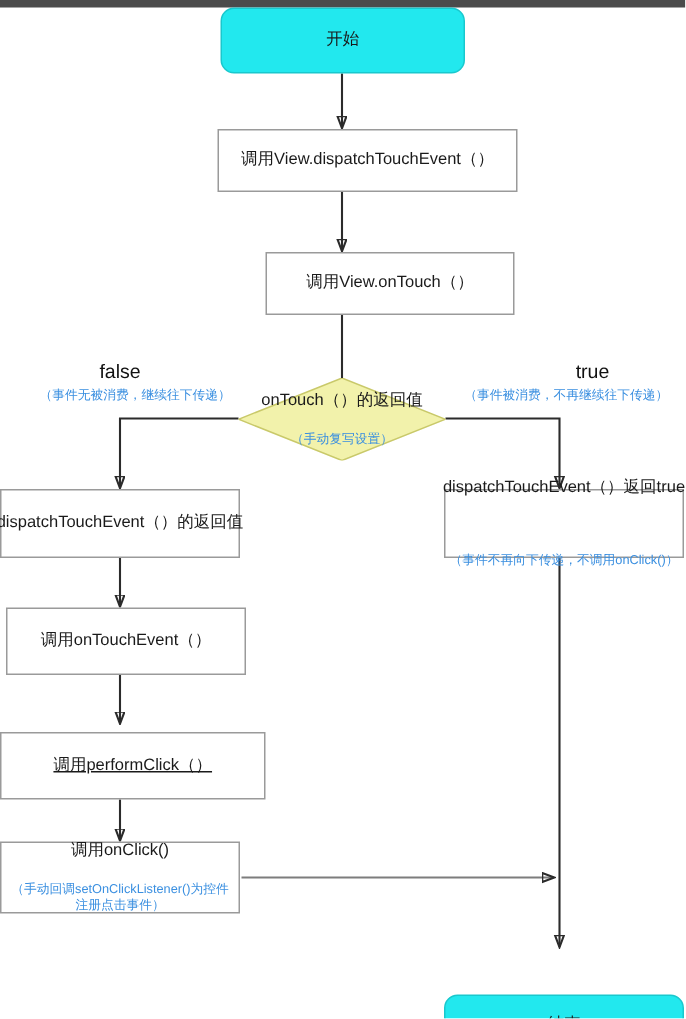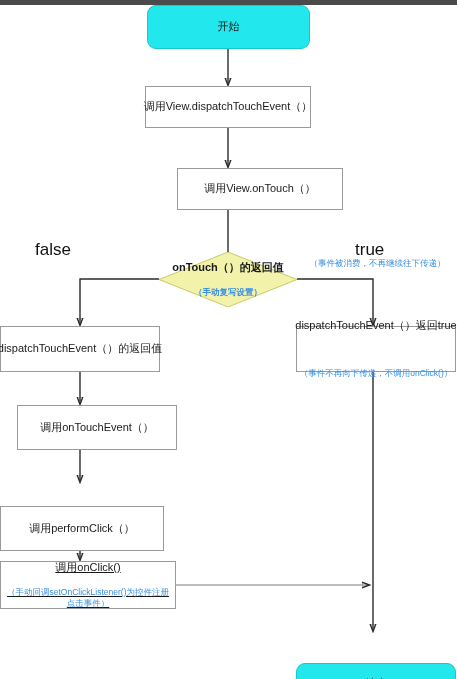--- a/index.html
+++ b/index.html
@@ -48,21 +48,20 @@
     border: 1px solid #9a9a9a;
     color: #1a1a1a;
     font-size: 11px;
   }
   .decision {
     
     background: #f2f2ab;
     border: 0;
     color: #1a1a1a;
     font-size: 11px;
-    font-weight: bold;
   }
   .diamond-shape {
     position: absolute;
     left: 0;
     top: 0;
     width: 100%;
     height: 100%;
   }
   .node .maintext {
     position: relative;
@@ -77,23 +76,23 @@
     line-height: 1.3;
     margin-top: 12px;
   }
   .node .subtext.wrap {
     white-space: normal;
     padding: 0 6px;
   }
   
   .edge-label {
     position: absolute;
-    font-size: 17px;
+    font-size: 13px;
     color: #111;
-    text-align: left;
+    text-align: center;
     white-space: nowrap;
   }
   .edge-note {
     position: absolute;
     font-size: 8.5px;
     color: #3a8fe0;
     text-align: center;
     white-space: nowrap;
   }
   
@@ -148,59 +147,60 @@
 
     <path class="gray" d="M161,585 L369,585" marker-end="url(#arrowGray)"></path>
 
     <line x1="373" y1="372" x2="373" y2="631" marker-end="url(#arrowBlack)"></line>
   </svg>
 
   <div class="node terminal" style="left:147px; top:5px; width:163px; height:44px;">
     <span class="maintext">开始</span>
   </div>
 
-  <div class="node process" style="left:145px; top:86px; width:166px; height:42px;">
+  <div class="node process" style="left:145px; top:86px; width:200px; height:42px;">
     <span class="maintext">调用View.dispatchTouchEvent（）</span>
   </div>
 
   <div class="node process" style="left:145px; top:168px; width:166px; height:42px;margin-left:32px;">
     <span class="maintext">调用View.onTouch（）</span>
   </div>
 
   <div class="node decision" style="left:159px; top:252px; width:138px; height:55px; background:transparent;">
     <svg class="diamond-shape" viewBox="0 0 138 55" preserveAspectRatio="none">
       <polygon points="69,0 138,27.5 69,55 0,27.5" fill="#f2f2ab" stroke="#c9c96a" stroke-width="1"></polygon>
     </svg>
     <span class="maintext">onTouch（）的返回值</span>
     <span class="subtext">（手动复写设置）</span>
   </div>
 
   <div class="edge-label" style="left:35px; top:240px; width:90px;">false</div>
+  <div class="edge-note" style="left:10px; top:258px; width:160px;">（事件无被消费，继续往下传递）</div>
 
   <div class="edge-label" style="left:355px; top:240px; width:80px;">true</div>
   <div class="edge-note" style="left:300px; top:258px; width:155px;">（事件被消费，不再继续往下传递）</div>
 
   <div class="node process" style="left:0px; top:326px; width:160px; height:46px;">
     <span class="maintext">dispatchTouchEvent（）的返回值</span>
   </div>
 
   <div class="node process" style="left:296px; top:326px; width:160px; height:46px;gap:24px;">
     <span class="maintext">dispatchTouchEvent（）返回true</span>
     <span class="subtext">（事件不再向下传递，不调用onClick()）</span>
   </div>
 
-  <div class="node process" style="left:17px; top:405px; width:160px; height:45px;">
+  <div class="node process" style="left:4px; top:405px; width:160px; height:45px;">
     <span class="maintext">调用onTouchEvent（）</span>
   </div>
 
-  <div class="node process" style="left:0px; top:506px; width:164px; height:45px;">
+  <div class="node process" style="left:0px; top:488px; width:177px; height:45px;text-decoration:underline;">
     <span class="maintext">调用performClick（）</span>
   </div>
 
-  <div class="node process" style="left:0px; top:561px; width:176px; height:48px;text-decoration:underline;">
+  <div class="node process" style="left:0px; top:561px; width:160px; height:48px;">
     <span class="maintext">调用onClick()</span>
     <span class="subtext wrap">（手动回调setOnClickListener()为控件注册点击事件）</span>
   </div>
 
   <div class="node terminal" style="left:296px; top:663px; width:160px; height:42px;">
     <span class="maintext">结束</span>
   </div>
 
 </div>
 

